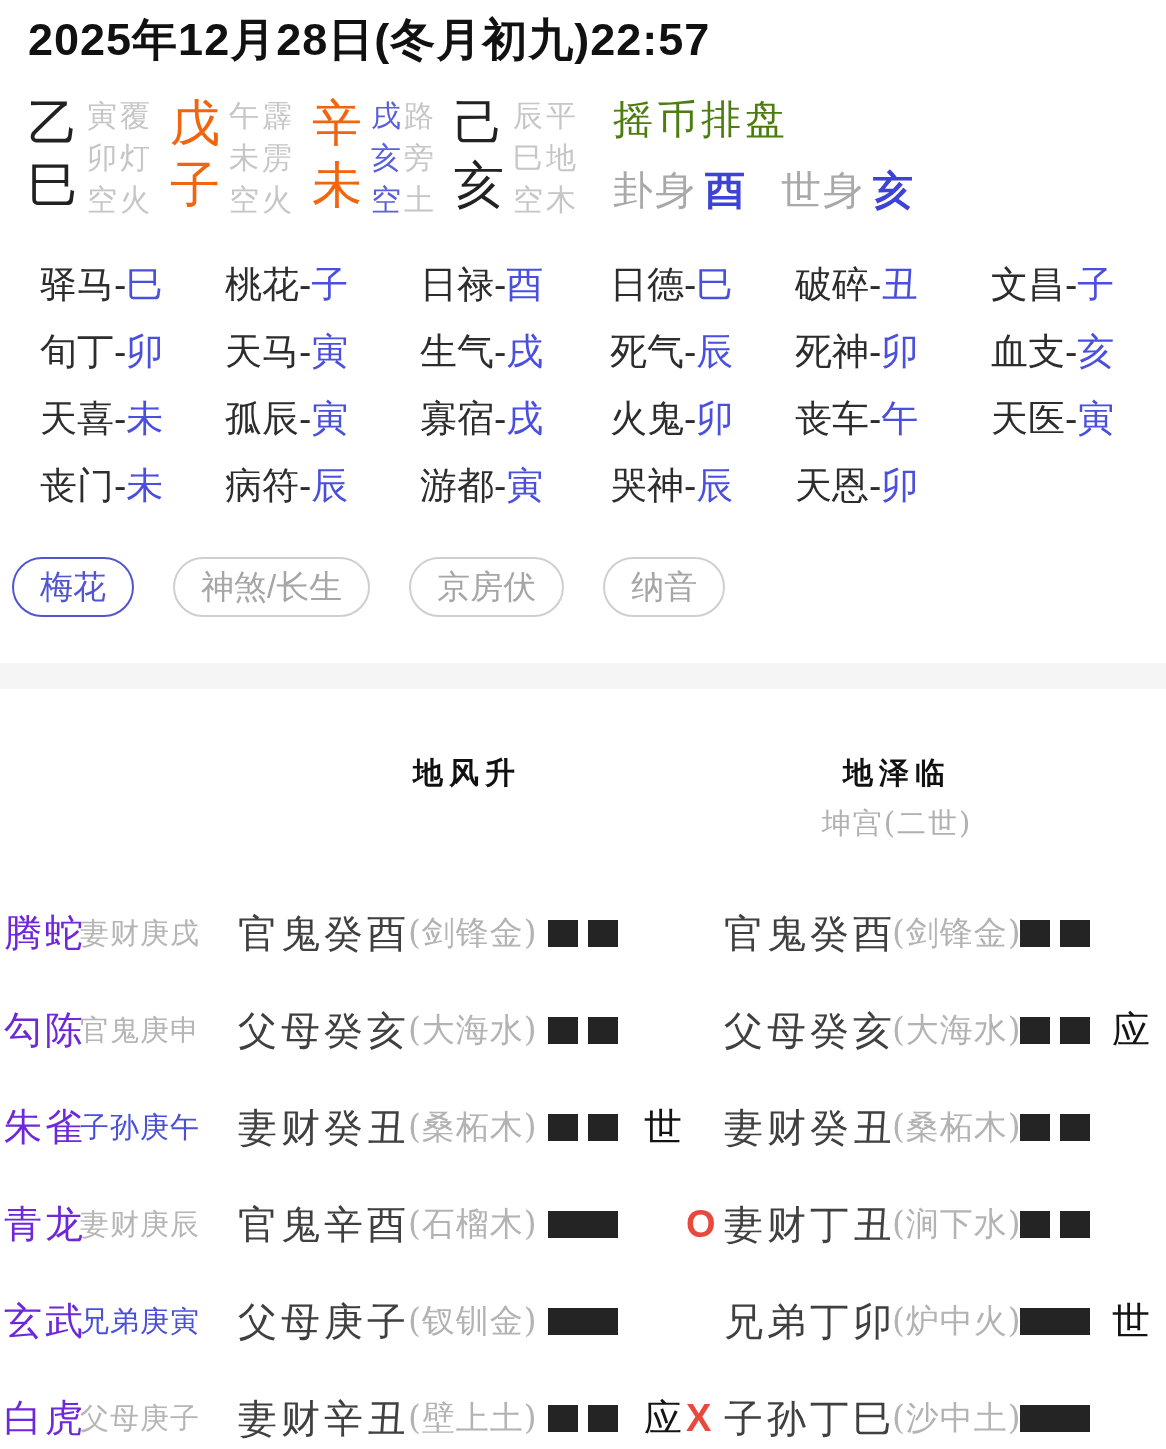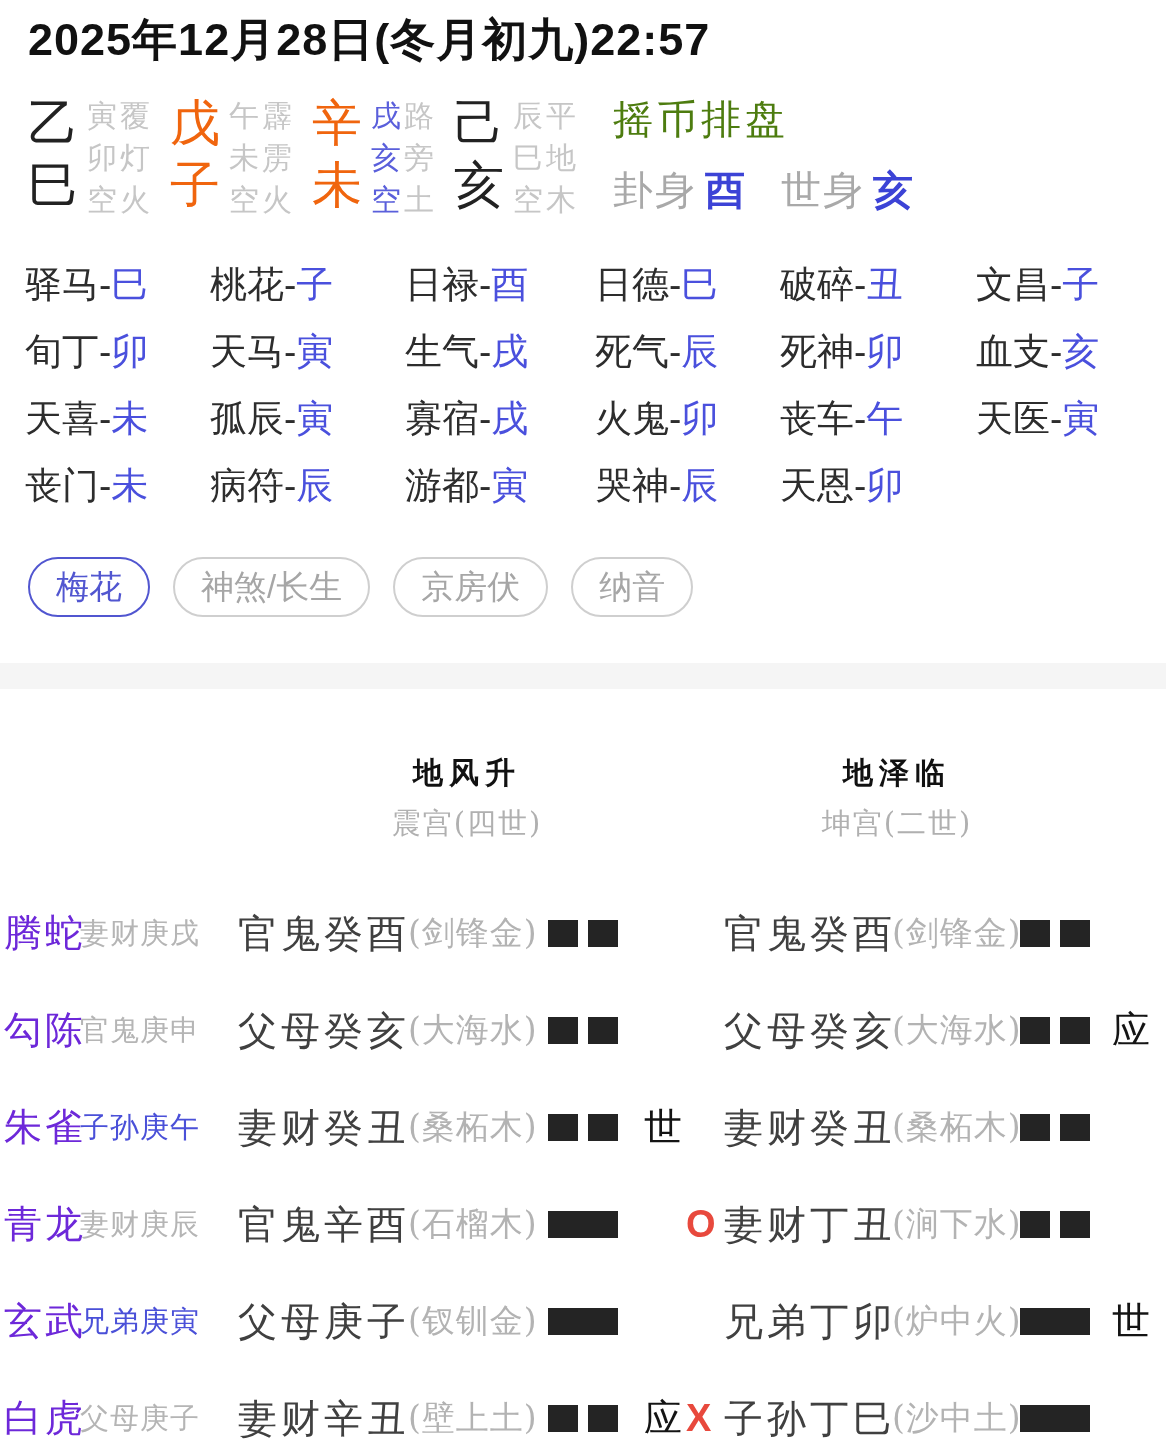--- a/index.html
+++ b/index.html
@@ -16,26 +16,26 @@
   .p-notes .pk,.p-notes .pv{color:#c6c6c6}
   .p-notes.blue .pk{color:#5a5fdb}
   .info{margin-left:34px}
   .mode{font-size:40px;color:#4d7c0f;letter-spacing:4px;}
   .shen-line{margin-top:16px;font-size:40px;white-space:nowrap}
   .sl-label{color:#a9a9a9;letter-spacing:2px}
   .sl-value{color:#3c43d6;font-weight:600;margin-left:8px}
   .sl-label.sp{margin-left:36px}
   
   .ss-grid{display:grid;grid-template-columns:185px 195px 190px 185px 196px auto;
-           grid-auto-rows:67px;align-items:center;padding:0 10px 0 25px;margin-top:30px}
+           grid-auto-rows:67px;align-items:center;padding:0 10px 0 40px;margin-top:30px}
   .ss-cell{font-size:37px;white-space:nowrap}
   .ss-n,.ss-d{color:#2d2d2d}
   .ss-v{color:#4a50dd}
   
-  .tabs{display:flex;gap:23px;padding-left:28px;margin-top:38px}
+  .tabs{display:flex;gap:39px;padding-left:12px;margin-top:38px}
   .tab{border:2.5px solid #cfcfcf;color:#a6a6a6;border-radius:32px;font-size:33px;
        padding:7px 26px;line-height:42px;white-space:nowrap;cursor:pointer;background:#fff}
   .tab.active{border-color:#5156d0;color:#5156d0}
   
   .divider{height:26px;background:#f5f5f5;margin-top:46px}
   
   .hex-header{position:relative;height:116px;margin-top:64px;
               font-family:"DejaVu Serif","Liberation Serif",serif}
   .hex-block{position:absolute;top:0;width:320px;text-align:center}
   .hex-block.main{left:307px}
@@ -147,21 +147,20 @@
   <div class="tab">神煞/长生</div>
   <div class="tab">京房伏</div>
   <div class="tab">纳音</div>
 </div>
 
 <div class="divider"></div>
 
 <div class="hex-header">
   <div class="hex-block main">
     <div class="hex-title">地风升</div>
-    <div class="hex-palace">震宫(四世)</div>
   </div>
   <div class="hex-block changed">
     <div class="hex-title">地泽临</div>
     <div class="hex-palace">坤宫(二世)</div>
   </div>
 </div>
 
 <div class="rows">
 
   <div class="yao-row">

